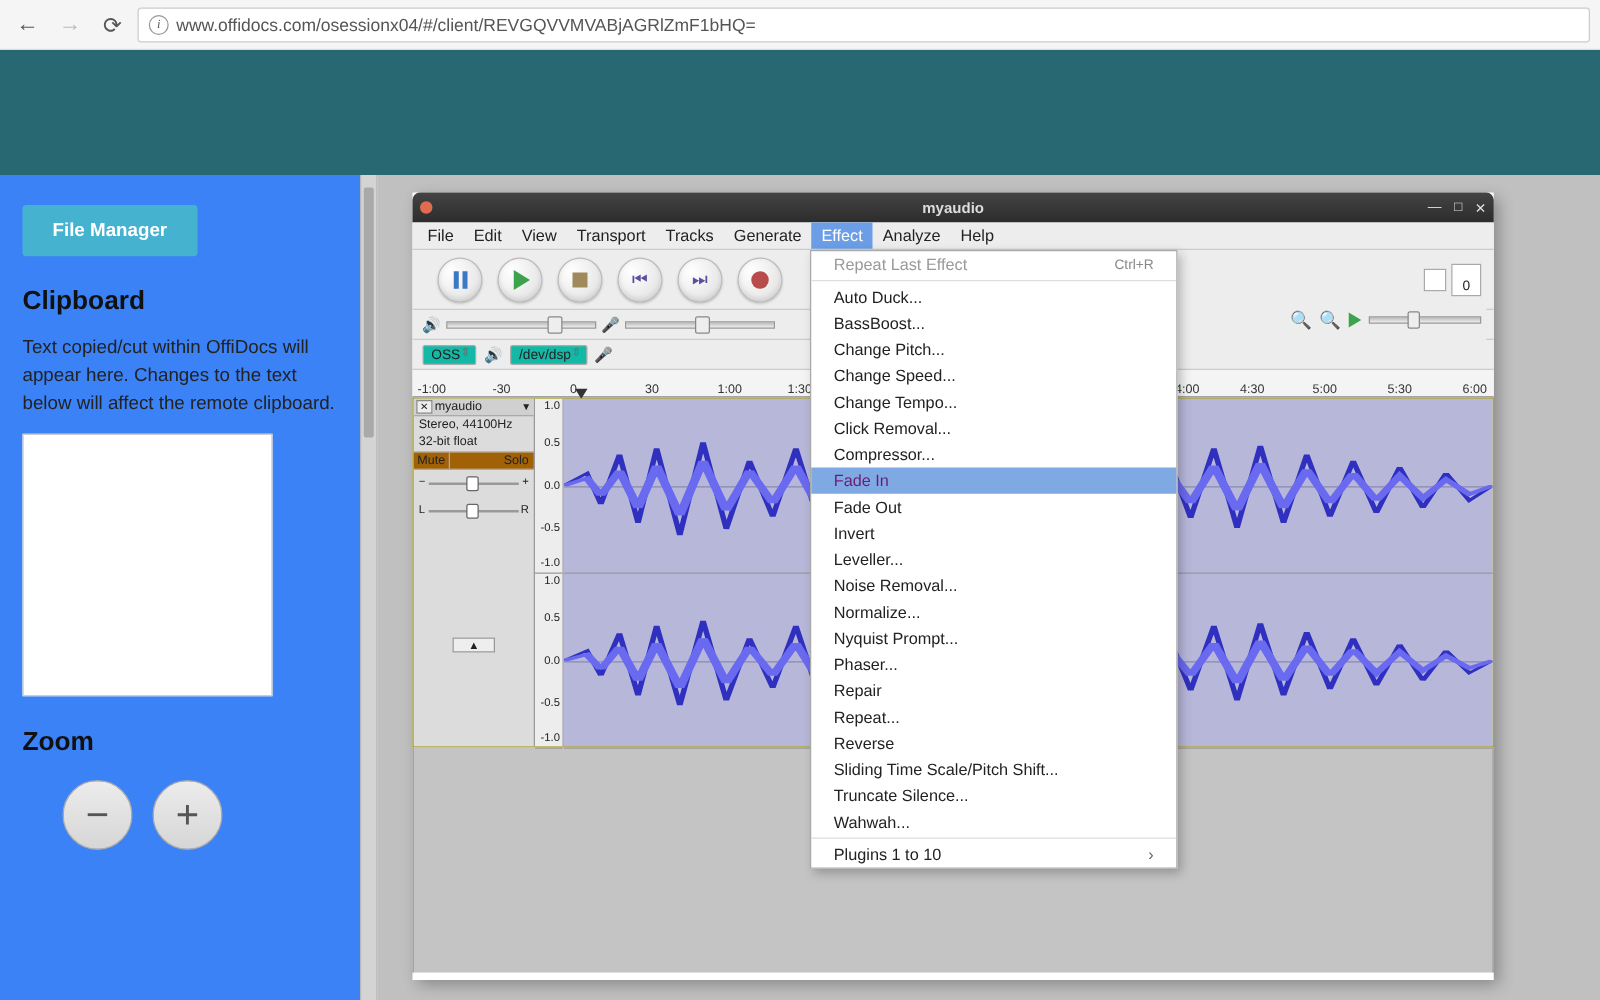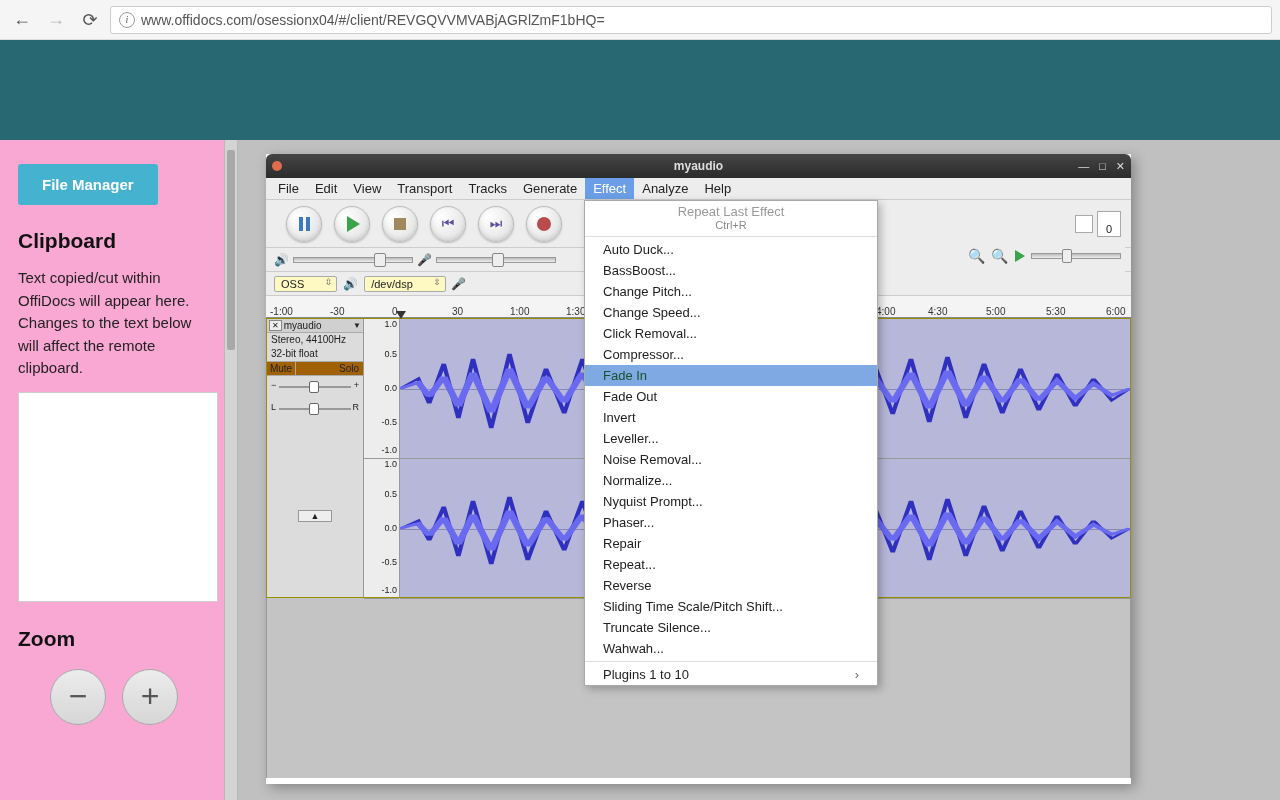--- a/index.html
+++ b/index.html
@@ -12,21 +12,21 @@
   .url-bar { flex: 1; height: 28px; border: 1px solid #ccc; border-radius: 3px; background: #fff; display: flex; align-items: center; padding: 0 8px; font-size: 14px; color: #555; }
   .url-bar .info-icon { width: 16px; height: 16px; border: 1px solid #999; border-radius: 50%; display: inline-flex; align-items: center; justify-content: center; font-size: 10px; margin-right: 6px; font-family: serif; font-style: italic; }
 
   
   .teal-banner { height: 100px; background: #276873; }
 
   
   .content-area { display: flex; height: calc(800px - 140px); background: #f0f0f0; }
 
   
-  .sidebar { width: 224px; padding: 24px 18px; background: #f9a8d4; }
+  .sidebar { width: 288px; padding: 24px 18px; background: #3b82f6; }
   .file-mgr-btn { background: #45b2d0; color: #fff; border: none; padding: 12px 24px; font-size: 15px; font-weight: 600; border-radius: 3px; cursor: pointer; margin-bottom: 24px; }
   .sidebar h2 { font-size: 21px; font-weight: 700; margin-bottom: 14px; color: #111; }
   .sidebar p { font-size: 15px; line-height: 1.5; color: #222; margin-bottom: 12px; }
   .clipboard-box { width: 200px; height: 210px; background: #fff; border: 1px solid #ccc; resize: none; font-size: 13px; padding: 6px; }
   .zoom-section { margin-top: 22px; }
   .zoom-section h2 { margin-bottom: 18px; }
   .zoom-btns { display: flex; gap: 16px; margin-left: 32px; }
   .zoom-btn { width: 56px; height: 56px; border-radius: 50%; background: linear-gradient(#ececec, #d6d6d6); border: 1px solid #aaa; display: flex; align-items: center; justify-content: center; font-size: 32px; color: #555; cursor: pointer; }
 
   
@@ -54,21 +54,21 @@
   .tbtn .pause { display: flex; gap: 3px; }
   .tbtn .pause span { width: 4px; height: 14px; background: #3c78c3; }
   .tbtn .play { width: 0; height: 0; border-left: 13px solid #3ca34c; border-top: 8px solid transparent; border-bottom: 8px solid transparent; margin-left: 3px; }
   .tbtn .stop { width: 12px; height: 12px; background: #a0895a; }
   .tbtn .skip-back, .tbtn .skip-fwd { color: #5b4fa0; font-size: 14px; }
   .tbtn .rec { width: 14px; height: 14px; border-radius: 50%; background: #b84c4c; }
 
   
   .aud-meters { height: 24px; background: #ededed; border-bottom: 1px solid #ccc; display: flex; align-items: center; padding-left: 8px; font-size: 12px; gap: 4px; }
   .aud-devs { height: 24px; background: #ededed; border-bottom: 1px solid #ccc; display: flex; align-items: center; padding-left: 8px; font-size: 12px; gap: 6px; }
-  .combo { border: 1px solid #aaa; background: #fef9c3; padding: 1px 32px 1px 6px; border-radius: 2px; position: relative; font-size: 11px; text-align: right; }
+  .combo { border: 1px solid #aaa; background: #14b8a6; padding: 1px 12px 1px 6px; border-radius: 2px; position: relative; font-size: 11px; text-align: right; }
   .combo::after { content: "⇳"; position: absolute; right: 4px; top: 0; font-size: 9px; color: #666; }
   .meter-track { flex: 0 0 120px; height: 6px; background: linear-gradient(#bbb, #eee); border: 1px solid #999; position: relative; }
   .meter-track .knob { position: absolute; left: 80px; top: -5px; width: 12px; height: 14px; background: #eee; border: 1px solid #888; border-radius: 2px; }
   .meter-track .knob.mid { left: 55px; }
 
   
   .right-tools { position: absolute; right: 6px; top: 48px; height: 72px; width: 250px; background: #ededed; display: flex; }
   .rt-top { position: absolute; top: 0; right: 4px; height: 44px; display: flex; align-items: center; gap: 4px; }
   .rt-box { width: 18px; height: 18px; border: 1px solid #aaa; background: #fff; }
   .rt-num { width: 24px; height: 26px; border: 1px solid #aaa; background: #fff; display: flex; align-items: flex-end; justify-content: center; font-size: 11px; padding-bottom: 1px; }
@@ -94,37 +94,37 @@
   .track-panel .btns div { flex: 1; text-align: center; padding: 1px; border-right: 1px solid #aaa; background: #a16207; }
   .track-panel .btns div:last-child { border-right: none; padding-left: 40px; }
   .track-panel .slider-row { padding: 4px 6px; position: relative; height: 22px; }
   .track-panel .slider-row .line { position: absolute; left: 12px; right: 12px; top: 10px; height: 2px; background: #999; }
   .track-panel .slider-row .kn { position: absolute; left: 42px; top: 5px; width: 10px; height: 12px; background: #fff; border: 1px solid #666; border-radius: 2px; }
   .track-panel .slider-row .lbl-l { position: absolute; left: 4px; top: 4px; font-size: 9px; }
   .track-panel .slider-row .lbl-r { position: absolute; right: 4px; top: 4px; font-size: 9px; }
   .track-panel .collapse { text-align: center; padding-top: 90px; }
   .track-panel .collapse span { display: inline-block; border: 1px solid #999; padding: 0 12px; background: #eee; font-size: 9px; }
 
-  .track-scale { width: 36px; background: #ededed; border-right: 1px solid #999; font-size: 9px; }
+  .track-scale { width: 23px; background: #ededed; border-right: 1px solid #999; font-size: 9px; }
   .track-scale .half { height: 140px; border-bottom: 1px solid #999; position: relative; }
   .track-scale .sv { position: absolute; right: 2px; }
 
   .track-wave { flex: 1; background: #b7b7d9; position: relative; }
   .track-wave .channel { height: 140px; border-bottom: 1px solid #999; position: relative; overflow: hidden; }
   .track-wave .midline { position: absolute; left: 0; right: 0; top: 70px; height: 1px; background: #8a8ab0; }
   .track-wave svg { position: absolute; left: 0; top: 0; width: 100%; height: 100%; }
 
   
   .below-tracks { height: 180px; background: #c4c4c4; border-left: 1px solid #999; border-right: 1px solid #999; }
 
   
   .effect-menu { position: absolute; left: 318px; top: 46px; width: 294px; background: #fff; border: 1px solid #aaa; box-shadow: 3px 3px 8px rgba(0,0,0,0.25); z-index: 50; font-size: 13px; }
   .effect-menu .e-item { padding: 3px 18px 3px 18px; cursor: pointer; display: flex; justify-content: space-between; align-items: center; }
-  .effect-menu .e-item.disabled { color: #999; flex-direction: column; }
-  .effect-menu .e-item.highlight { background: #7fa9e2; color: #14532d; }
+  .effect-menu .e-item.disabled { color: #999; }
+  .effect-menu .e-item.highlight { background: #7fa9e2; color: #701a75; }
   .effect-menu .e-sep { height: 1px; background: #ddd; margin: 2px 0; }
   .effect-menu .e-item .shortcut { color: #888; font-size: 11px; }
   .effect-menu .e-item .sub { color: #666; }
 
 </style>
 </head>
 <body>
 
 <div class="browser-bar">
   <div class="nav-btn">←</div>
@@ -323,20 +323,21 @@
       <div class="effect-menu">
         <div class="e-item disabled">
           <span>Repeat Last Effect</span>
           <span class="shortcut">Ctrl+R</span>
         </div>
         <div class="e-sep"></div>
         <div class="e-item">Auto Duck...</div>
         <div class="e-item">BassBoost...</div>
         <div class="e-item">Change Pitch...</div>
         <div class="e-item">Change Speed...</div>
+        <div class="e-item">Change Tempo...</div>
         <div class="e-item">Click Removal...</div>
         <div class="e-item">Compressor...</div>
         <div class="e-item highlight">Fade In</div>
         <div class="e-item">Fade Out</div>
         <div class="e-item">Invert</div>
         <div class="e-item">Leveller...</div>
         <div class="e-item">Noise Removal...</div>
         <div class="e-item">Normalize...</div>
         <div class="e-item">Nyquist Prompt...</div>
         <div class="e-item">Phaser...</div>

